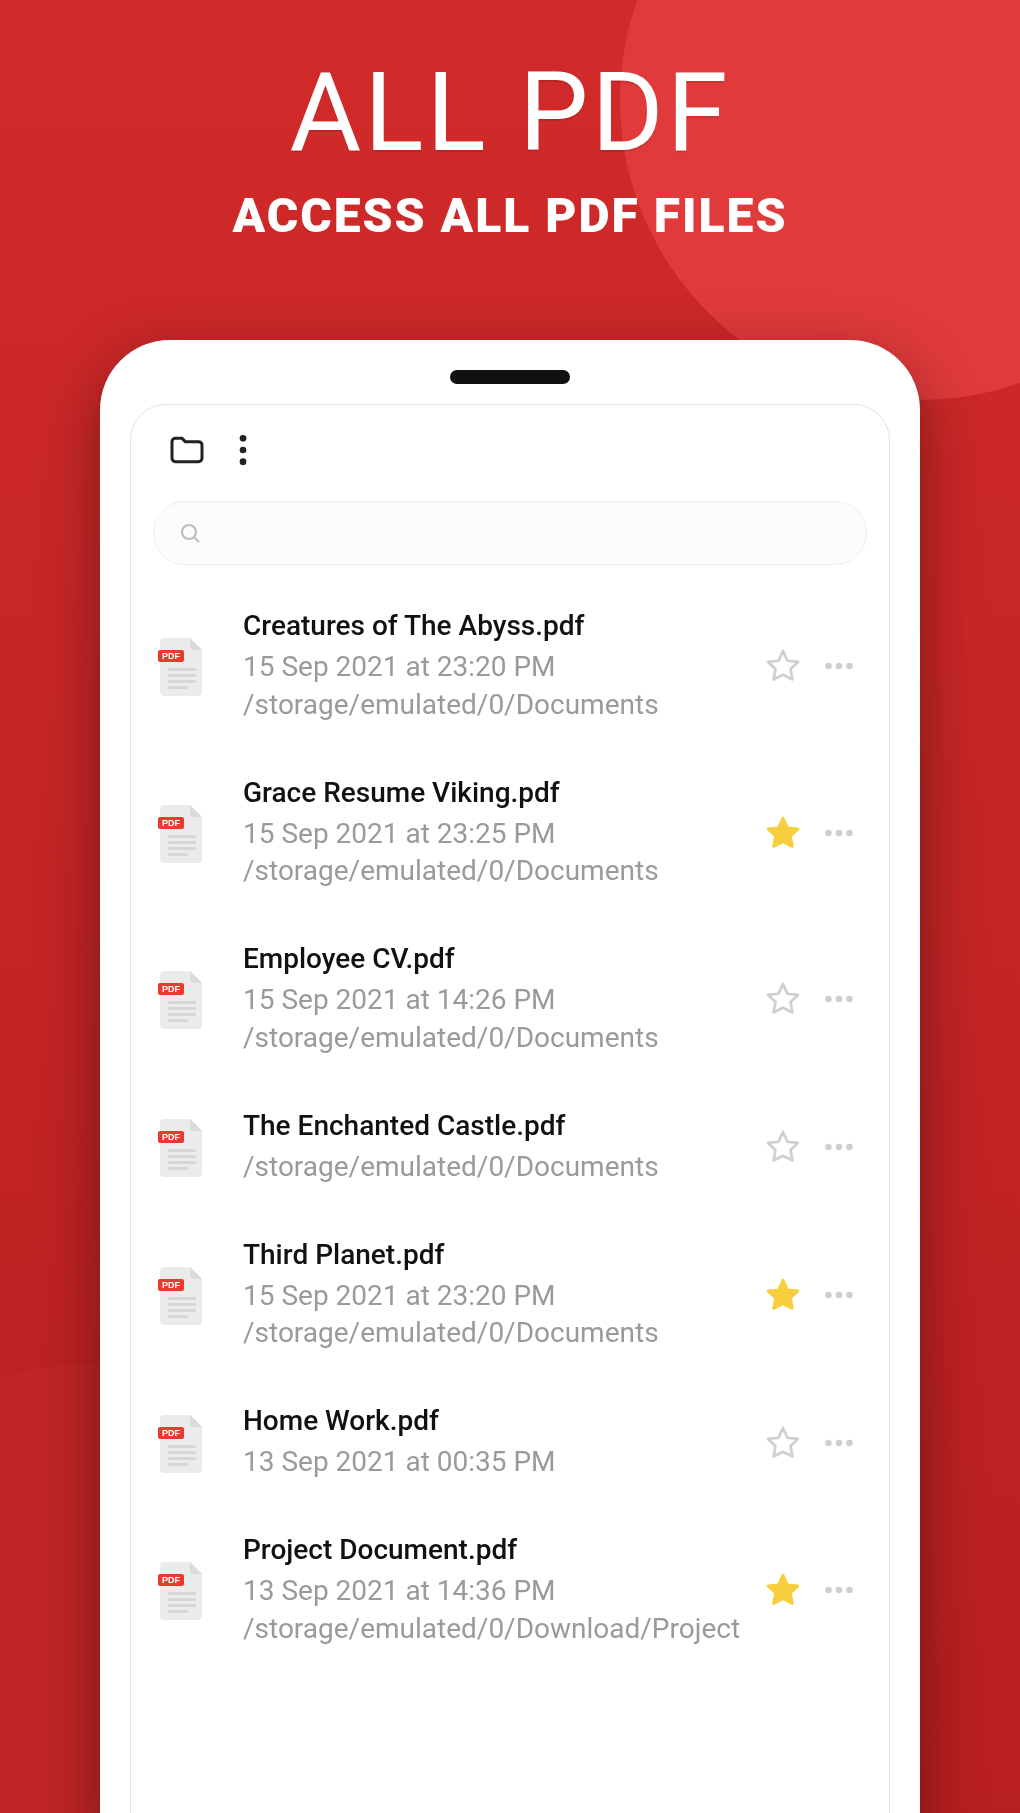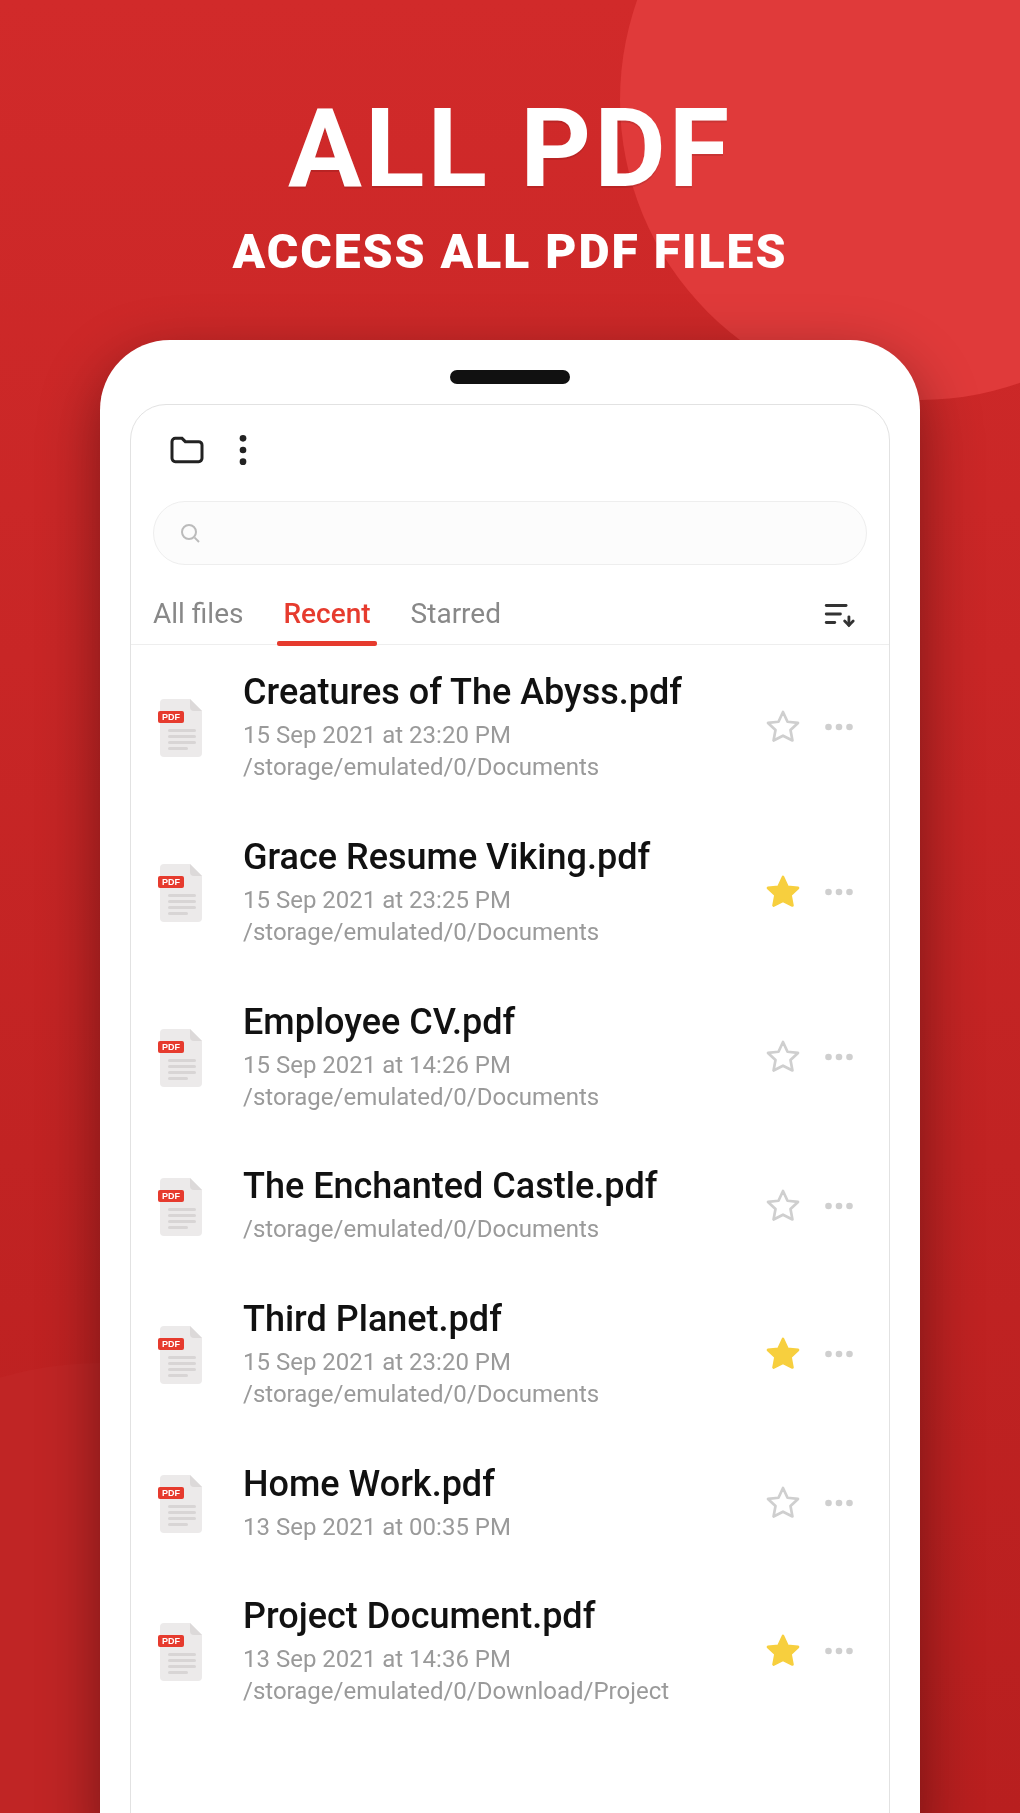--- a/index.html
+++ b/index.html
@@ -26,23 +26,23 @@
     background: #c02525;
   }
   .promo {
     position: relative;
     width: 100%;
     text-align: center;
     color: #fff;
   }
   .promo-title {
     font-size: 110px;
-    font-weight: 700;
+    font-weight: 400;
     letter-spacing: 3px;
-    margin-top: 84px;
+    margin-top: 48px;
     text-shadow: 0 2px 0 rgba(0,0,0,0.1);
   }
   .promo-sub {
     font-size: 48px;
     font-weight: 900;
     letter-spacing: 2px;
     margin-top: 10px;
   }
   .phone {
     position: absolute;
@@ -135,28 +135,28 @@
     padding: 26px 22px 26px 22px;
   }
   .pdf-icon {
     width: 60px;
     flex: 0 0 60px;
     margin-right: 30px;
     display: flex; align-items: flex-start; justify-content: center;
   }
   .info { flex: 1; min-width: 0; }
   .fname {
-    font-size: 36px;
+    font-size: 28px;
     color: #111;
     font-weight: 500;
     margin-bottom: 6px;
     white-space: nowrap; overflow: hidden; text-overflow: ellipsis;
   }
   .meta, .path {
-    font-size: 24px;
+    font-size: 28px;
     color: #9a9a9a;
     line-height: 1.35;
     white-space: nowrap; overflow: hidden; text-overflow: ellipsis;
   }
   .star-btn { width: 56px; flex: 0 0 56px; display:flex; align-items:center; justify-content:center; }
   .more-btn { width: 56px; flex: 0 0 56px; display:flex; align-items:center; justify-content:center; color:#bbb; }
   svg { display: block; }
 </style>
 </head>
 <body>
@@ -189,37 +189,20 @@
         </div>
       </div>
 
       <div class="searchbar" title="">
         <svg width="24" height="24" viewBox="0 0 24 24" fill="none" stroke="#bbb" stroke-width="2">
           <circle cx="11" cy="11" r="7"></circle>
             <line x1="21" y1="21" x2="16.65" y2="16.65"></line>
         </svg>
       </div>
 
-      <div class="tabs">
-        <div id="tabs-container" style="display:flex;">
-            <div class="tab">All files</div>
-            <div class="tab active">Recent</div>
-            <div class="tab">Starred</div>
-          </div>
-        <div class="tabs-spacer"></div>
-        <div class="icon-btn sort-btn">
-          <svg width="34" height="34" viewBox="0 0 24 24" fill="none" stroke="#333" stroke-width="2" stroke-linecap="round">
-            <line x1="3" y1="6" x2="17" y2="6"></line>
-            <line x1="3" y1="12" x2="13" y2="12"></line>
-            <line x1="3" y1="18" x2="9" y2="18"></line>
-            <polyline points="19 14 19 20"></polyline>
-              <polyline points="16 17 19 20 22 17"></polyline>
-          </svg>
-        </div>
-      </div>
 
       <div class="list" id="file-list">
           <div class="row">
     <div class="pdf-icon">
               <svg width="50" height="60" viewBox="0 0 50 60">
     <path d="M6 2h26l12 12v42a4 4 0 0 1-4 4H6a4 4 0 0 1-4-4V6a4 4 0 0 1 4-4z" fill="#eceaea"></path>
     <path d="M32 2l12 12H36a4 4 0 0 1-4-4V2z" fill="#dcd9d9"></path>
     <rect x="0" y="14" width="26" height="12" rx="2" fill="#e63b2e"></rect>
     <text x="13" y="23" text-anchor="middle" font-size="9" font-weight="700" fill="#fff" font-family="Arial">PDF</text>
     <rect x="10" y="32" width="28" height="3" rx="1.5" fill="#d8d5d5"></rect>

